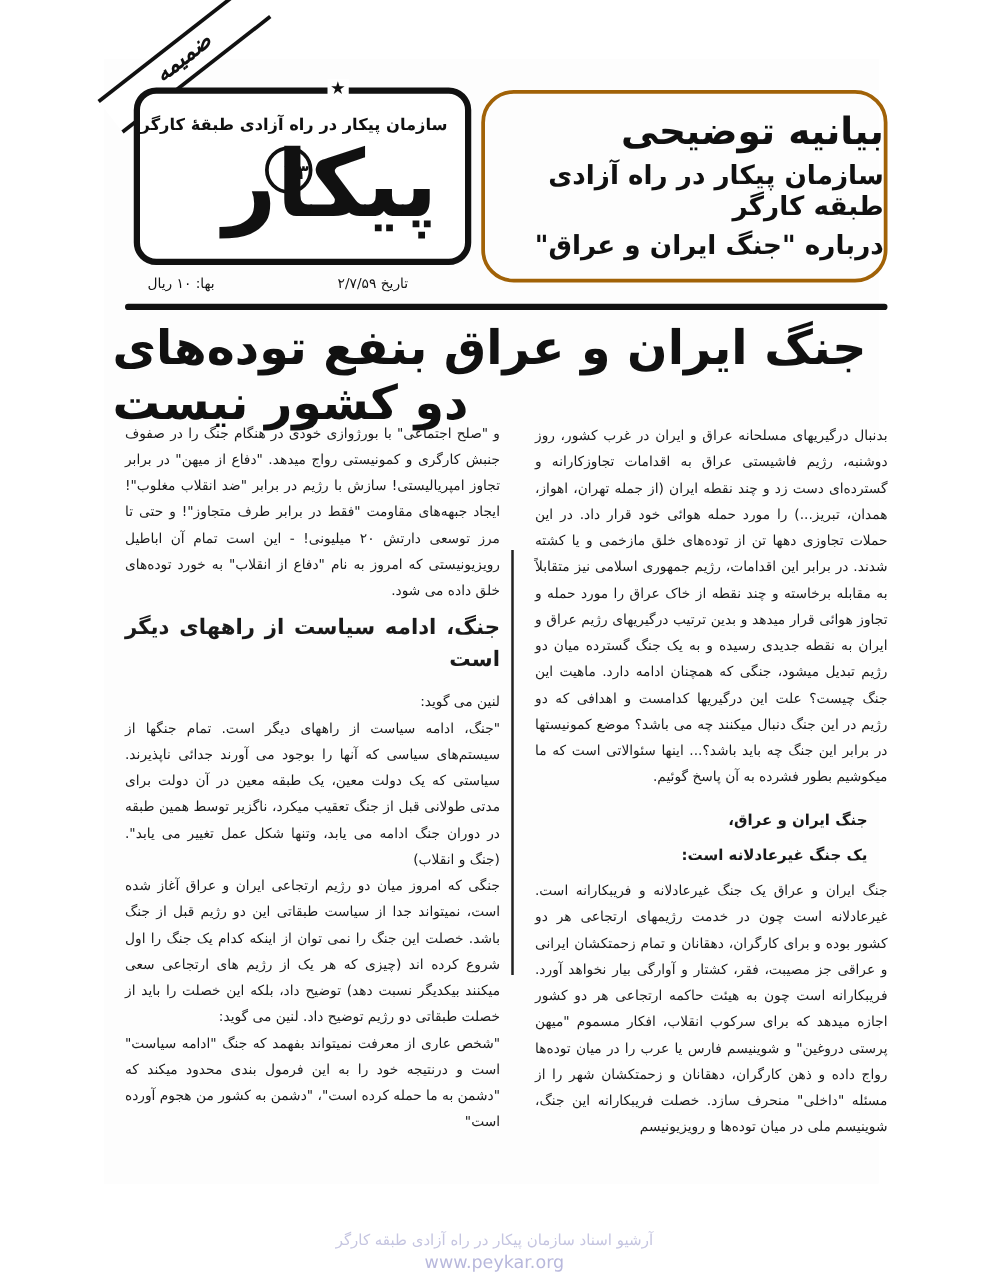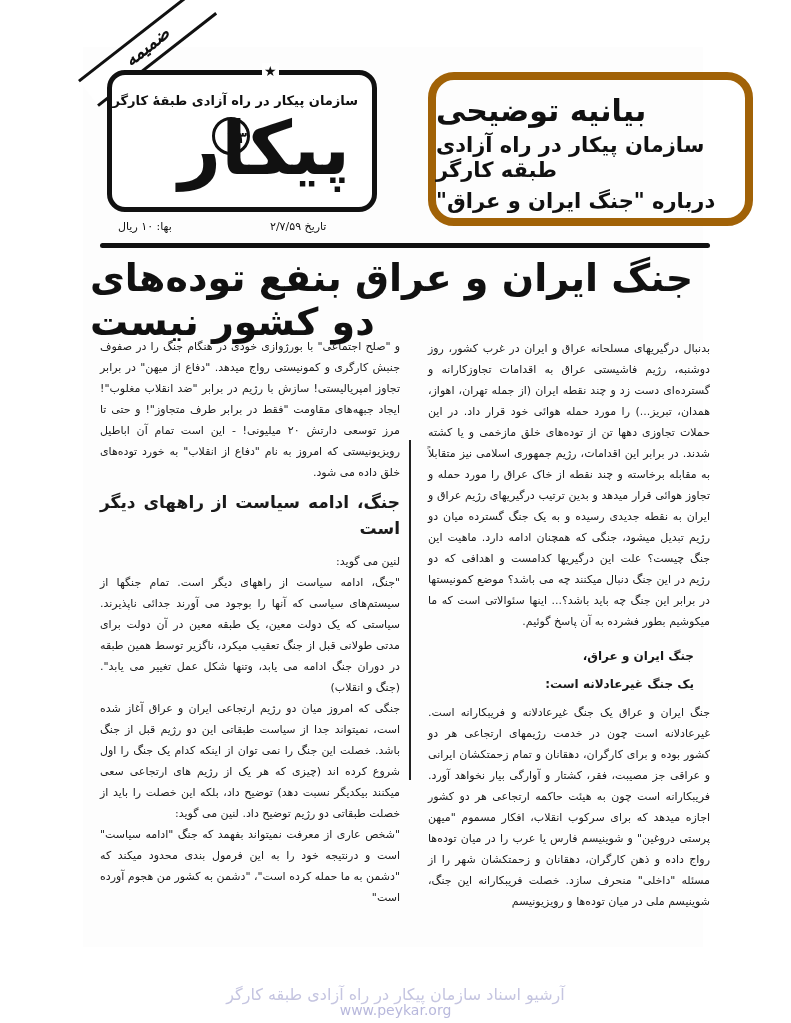--- a/index.html
+++ b/index.html
@@ -26,21 +26,21 @@
     position: absolute; left: 78px; top: 80px; width: 150px; height: 28px; transform: rotate(-38deg); transform-origin: left top;
     border-top: 3px solid #111; border-bottom: 3px solid #111; background: #fff;
   }
   .sash span { display: block; text-align: center; font-size: 18px; font-weight: bold; font-style: italic; line-height: 26px; direction: rtl; }
   .meta-left { position: absolute; left: 118px; top: 220px; font-size: 11px; direction: rtl; }
   .meta-right { position: absolute; left: 270px; top: 220px; font-size: 11px; direction: rtl; }
 
   
   .stmt {
     position: absolute; left: 385px; top: 72px; width: 325px; height: 154px;
-    border: 8px solid #a16207; border-radius: 26px; box-sizing: border-box; text-align: left; direction: rtl; margin-left: 43px;
+    border: 3px solid #a16207; border-radius: 26px; box-sizing: border-box; text-align: right; direction: rtl;
   }
   .stmt .l1 { font-size: 30px; font-weight: bold; margin-top: 14px; line-height: 1.1; }
   .stmt .l2 { font-size: 21px; font-weight: bold; margin-top: 6px; line-height: 1.2; }
   .stmt .l3 { font-size: 21px; font-weight: bold; margin-top: 6px; line-height: 1.2; }
 
   .rule { position: absolute; left: 100px; top: 243px; width: 610px; height: 5px; background: #111; border-radius: 3px; }
 
   .headline {
     position: absolute; left: 90px; top: 256px; width: 630px; text-align: left; direction: rtl;
     font-size: 38px; font-weight: bold; letter-spacing: -1px;
@@ -50,21 +50,21 @@
     position: absolute; direction: rtl; text-align: justify; font-size: 11px; line-height: 21px; color: #1a1a1a;
   }
   .col p { margin: 0; }
   .col-right { left: 428px; top: 338px; width: 282px; }
   .col-left { left: 100px; top: 336px; width: 300px; }
   .divider { position: absolute; left: 409px; top: 440px; width: 2px; height: 340px; background: #222; }
   .subhead { font-weight: bold; font-size: 17px; line-height: 26px; margin: 6px 0 10px; }
   .subhead2 { font-weight: bold; font-size: 12px; line-height: 28px; margin: 10px 16px 4px; }
 
   .footer { position: absolute; left: 0; width: 791px; text-align: center; color: #c5c5e0; }
-  .footer .f1 { top: 985px; position: absolute; width: 100%; font-size: 16px; direction: rtl; }
+  .footer .f1 { top: 985px; position: absolute; width: 100%; font-size: 12px; direction: rtl; }
   .footer .f2 { top: 1002px; position: absolute; width: 100%; font-size: 14px; color: #b8b8dc; }
 </style>
 </head>
 <body>
 
 <div class="sheet"></div>
 
 <div class="sash">
   <span>ضمیمه</span>
 </div>

